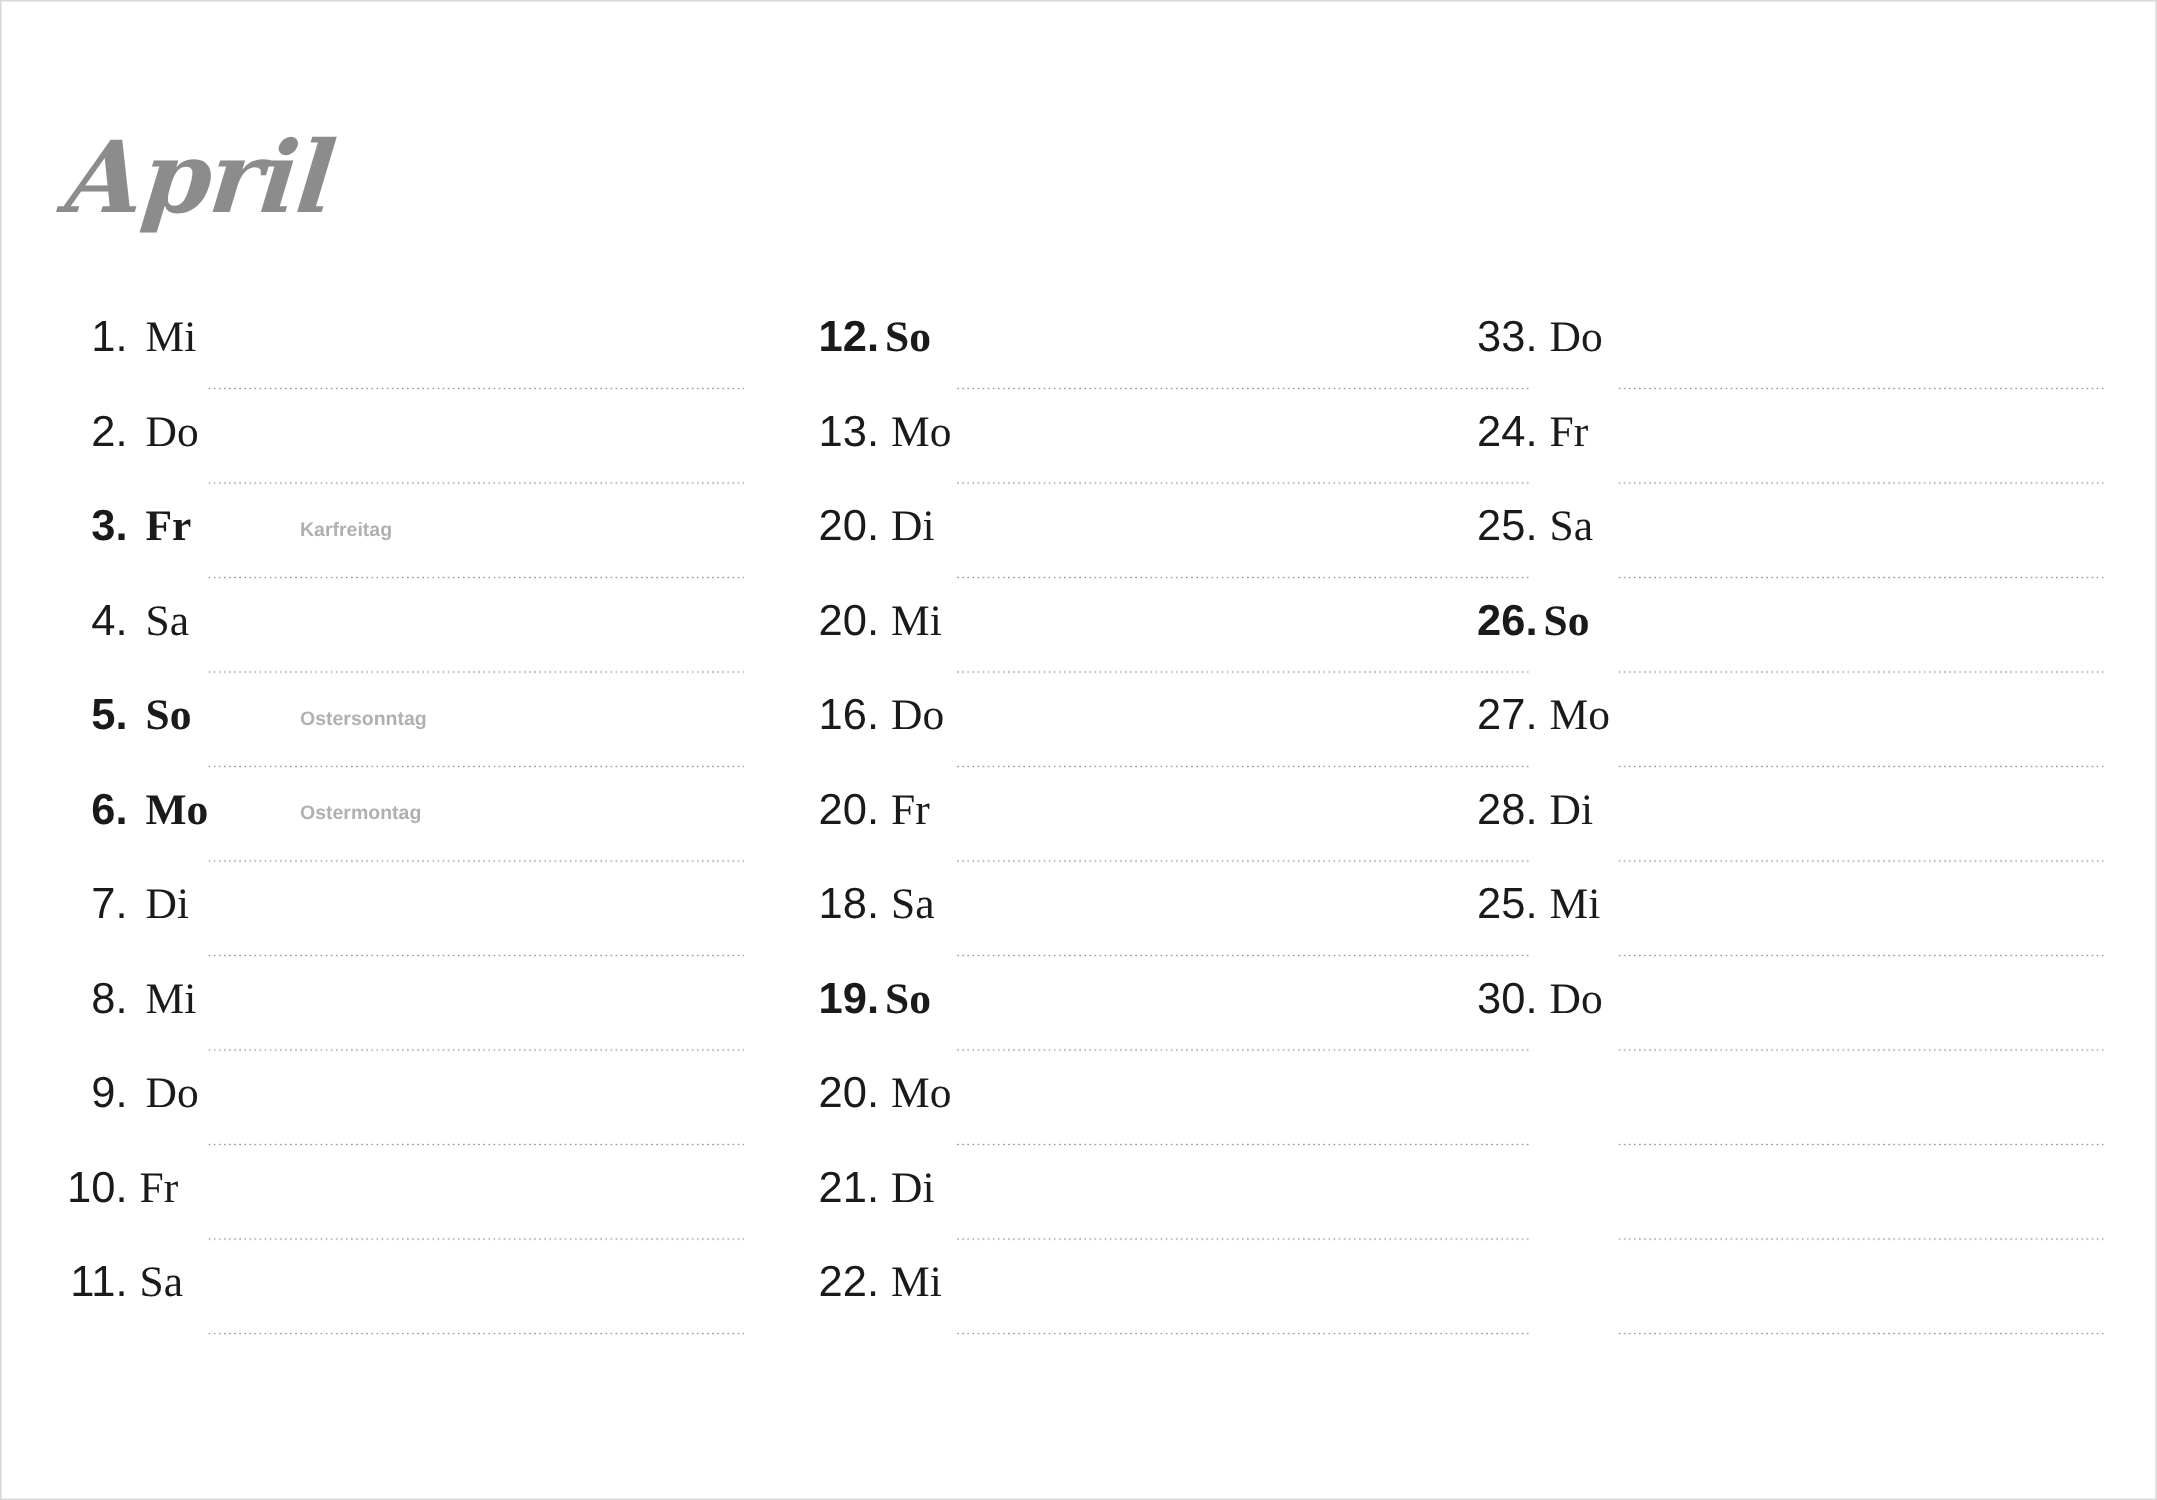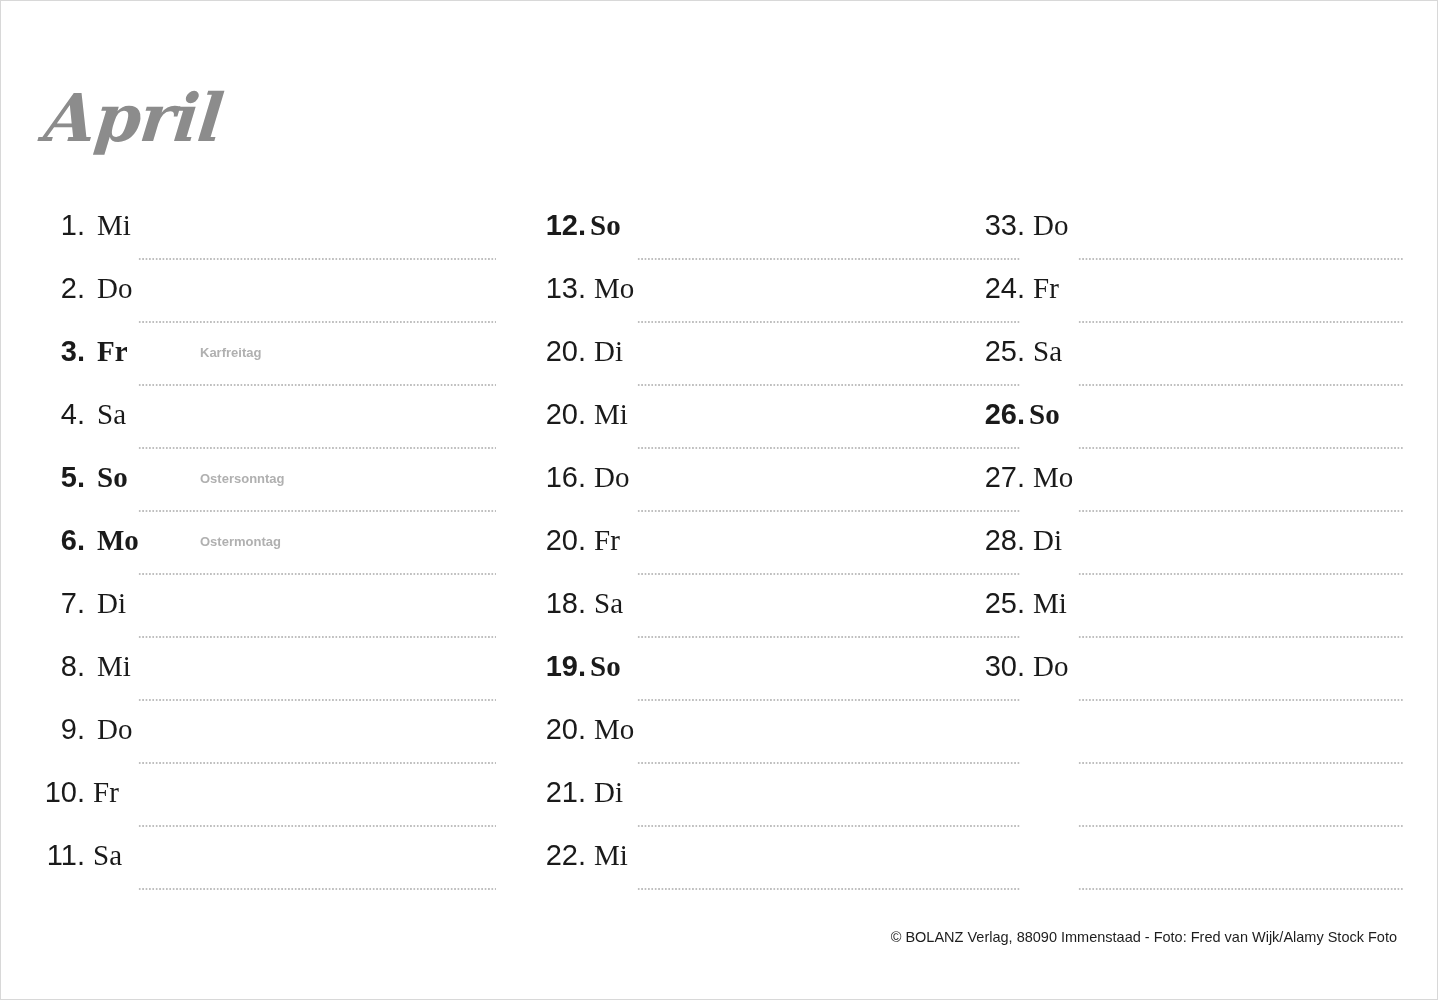--- a/index.html
+++ b/index.html
@@ -353,15 +353,14 @@
         </div>
         <div class="day-row blank-row">
           <div class="rule"></div>
         </div>
         <div class="day-row blank-row">
           <div class="rule"></div>
         </div>
       </div>
   </div>
 
-  <div class="footer">© BOLANZ Verlag, 88090 Immenstaad - Foto: Fred van Wijk/Alamy Stock Foto</div>
 
 </div>
 
 </body></html>

